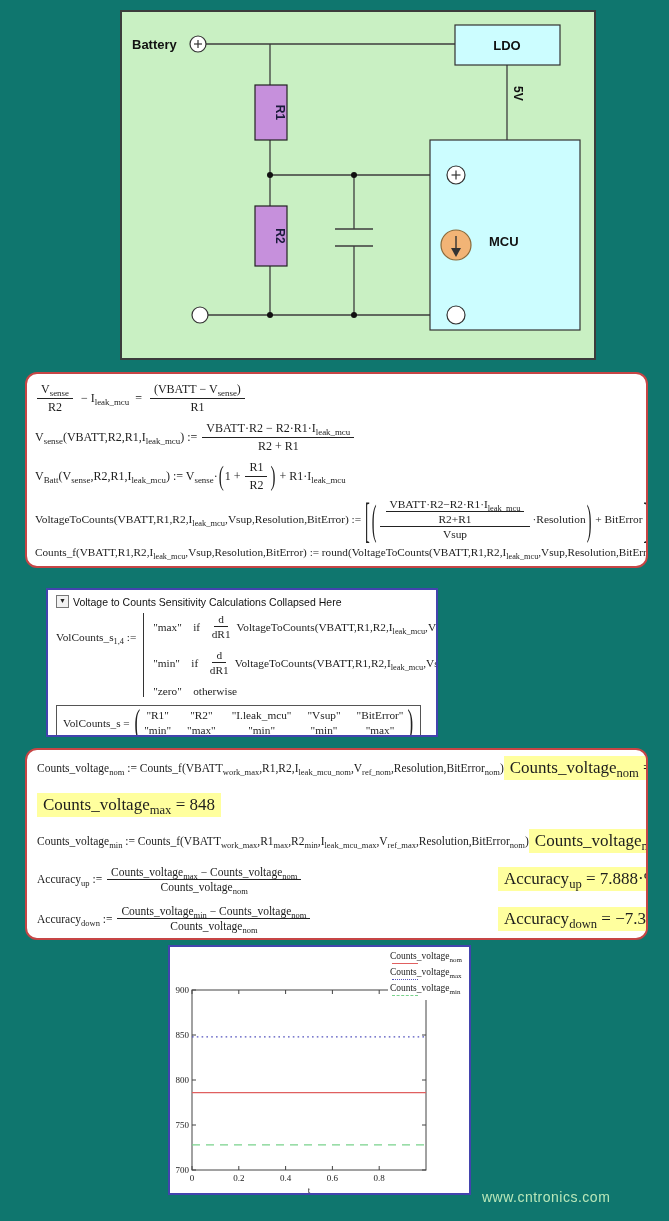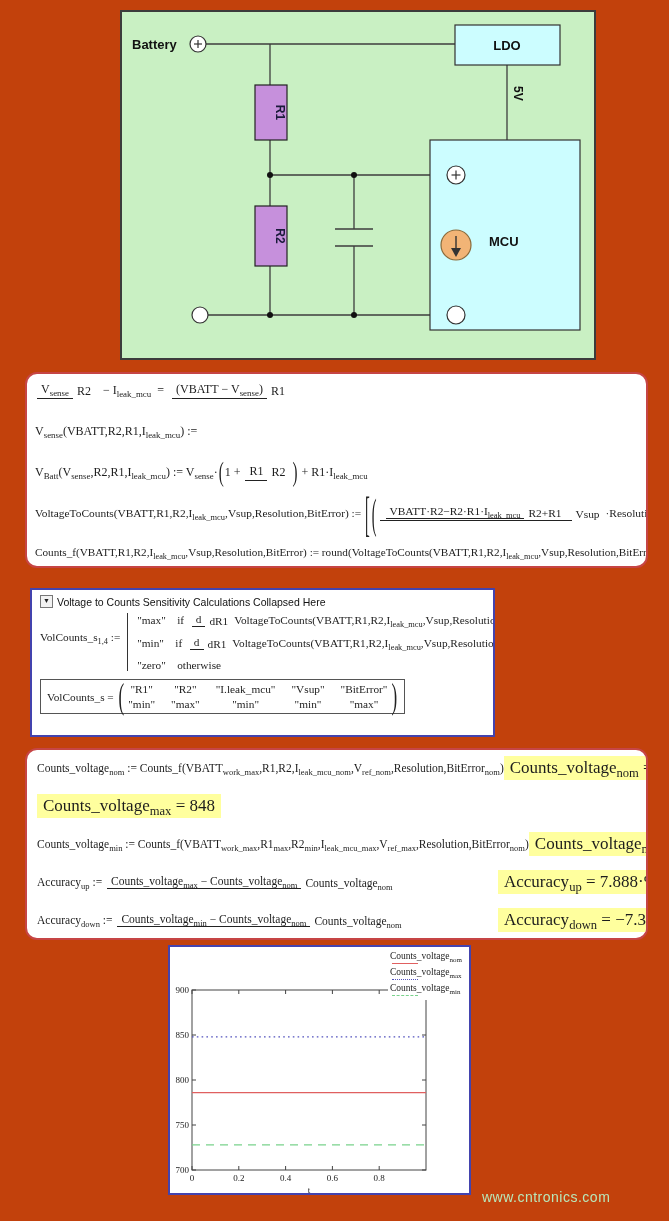--- a/index.html
+++ b/index.html
@@ -1,40 +1,40 @@
 <!DOCTYPE html>
 <html><head>
 <meta charset="utf-8">
 <style>
   html,body{margin:0;padding:0;background:#fff;}
-  .canvas{position:relative;width:669px;height:1221px;background:#c2410c;
+  .canvas{position:relative;width:669px;height:1221px;background:#0f766e;
           font-family:"Liberation Serif","DejaVu Serif",serif;color:#1d1d1d;overflow:hidden;}
 
   
   .circuit-panel{position:absolute;left:120px;top:10px;width:476px;height:350px;}
 
   
   .mrow{display:inline-flex;align-items:center;}
   .tx{white-space:pre;}
   sub{font-size:74%;line-height:0;}
-  .frac{display:inline-flex;flex-direction:row;align-items:center;margin:0 2px;}
+  .frac{display:inline-flex;flex-direction:column;align-items:center;margin:0 2px;}
   .frac .num{border-bottom:1px solid #222;padding:0 4px 1px;display:inline-flex;align-items:center;justify-content:center;white-space:pre;}
   .frac .den{padding:1px 4px 0;display:inline-flex;align-items:center;justify-content:center;white-space:pre;}
   .mparen{display:inline-block;font-size:1.25em;line-height:1;font-weight:300;padding:0 1px;color:#222;}
 
   
   .redbox{position:absolute;background:#fff;border:2px solid #c64545;border-radius:12px;box-sizing:border-box;}
   .redbox1{left:25px;top:372px;width:623px;height:196px;padding:8px 6px 8px 8px;
            display:flex;flex-direction:column;justify-content:space-between;font-size:12px;overflow:hidden;}
   .redbox1 .formula-row:nth-child(4){font-size:11.4px;}
   .redbox1 .formula-row:nth-child(5){font-size:11.2px;}
   .formula-row{display:flex;align-items:center;white-space:pre;}
 
   
-  .bluebox{position:absolute;left:30px;top:588px;width:465px;height:149px;border:2px solid #4343ae;
+  .bluebox{position:absolute;left:46px;top:588px;width:392px;height:149px;border:2px solid #4343ae;
            box-sizing:border-box;background:#fff;padding:5px 8px;font-size:11.3px;overflow:hidden;}
   .collapse-header{display:flex;align-items:center;gap:4px;font-family:"Liberation Sans","DejaVu Sans",sans-serif;
                    font-size:10.5px;color:#111;}
   .collapse-icon{width:11px;height:11px;border:1px solid #777;background:#f2f2f2;font-size:7px;line-height:10px;
                  text-align:center;color:#222;display:inline-block;}
   .case-line{display:flex;align-items:flex-start;margin-top:5px;}
   .case-lhs{margin-top:18px;white-space:pre;}
   .cases{border-left:1.6px solid #333;padding-left:9px;margin-left:4px;display:flex;flex-direction:column;gap:9px;}
   .case-row{display:flex;align-items:center;white-space:pre;}
   .matrix-line{margin-top:8px;}
@@ -131,21 +131,21 @@
         <line x1="336" y1="226" x2="336" y2="240" stroke="#333" stroke-width="1.4"></line>
         <polygon points="331,238 341,238 336,247" fill="#333"></polygon>
       </g>
       <circle cx="336" cy="305" r="9" fill="#fff" stroke="#333" stroke-width="1.2"></circle>
       <circle cx="80" cy="305" r="8" fill="#fff" stroke="#333" stroke-width="1.2"></circle>
     </svg>
   </div>
 
   <div class="redbox redbox1">
     <div class="formula-row mrow"><span class="frac"><span class="num mrow"><span class="tx">V<sub>sense</sub></span></span><span class="den mrow"><span class="tx">R2</span></span></span><span class="tx"> − I<sub>leak_mcu</sub> = </span><span class="frac"><span class="num mrow"><span class="tx">(VBATT − V<sub>sense</sub>)</span></span><span class="den mrow"><span class="tx">R1</span></span></span></div>
-    <div class="formula-row mrow"><span class="tx">V<sub>sense</sub>(VBATT,R2,R1,I<sub>leak_mcu</sub>) := </span></div>
+    <div class="formula-row mrow"><span class="tx">V<sub>sense</sub>(VBATT,R2,R1,I<sub>leak_mcu</sub>) := </span><span class="frac"><span class="num mrow"><span class="tx">VBATT·R2 − R2·R1·I<sub>leak_mcu</sub></span></span><span class="den mrow"><span class="tx">R2 + R1</span></span></span></div>
     <div class="formula-row mrow"><span class="tx">V<sub>Batt</sub>(V<sub>sense</sub>,R2,R1,I<sub>leak_mcu</sub>) := V<sub>sense</sub>·</span><span class="mparen" style="transform: scaleY(1.8);">(</span><span class="tx">1 + </span><span class="frac"><span class="num mrow"><span class="tx">R1</span></span><span class="den mrow"><span class="tx">R2</span></span></span><span class="mparen" style="transform: scaleY(1.8);">)</span><span class="tx"> + R1·I<sub>leak_mcu</sub></span></div>
     <div class="formula-row mrow"><span class="tx">VoltageToCounts(VBATT,R1,R2,I<sub>leak_mcu</sub>,Vsup,Resolution,BitError) := </span><span class="mparen" style="transform: scaleY(3.4);">[</span><span class="mparen" style="transform: scaleY(3);">(</span><span class="frac"><span class="num mrow"><span class="frac"><span class="num mrow"><span class="tx">VBATT·R2−R2·R1·I<sub>leak_mcu</sub></span></span><span class="den mrow"><span class="tx">R2+R1</span></span></span></span><span class="den mrow"><span class="tx">Vsup</span></span></span><span class="tx">·Resolution</span><span class="mparen" style="transform: scaleY(3);">)</span><span class="tx"> + BitError</span><span class="mparen" style="transform: scaleY(3.4);">]</span></div>
     <div class="formula-row mrow"><span class="tx">Counts_f(VBATT,R1,R2,I<sub>leak_mcu</sub>,Vsup,Resolution,BitError) := round(VoltageToCounts(VBATT,R1,R2,I<sub>leak_mcu</sub>,Vsup,Resolution,BitError))</span></div>
   </div>
 
   <div class="bluebox">
     <div class="collapse-header">
       <span class="collapse-icon">▼</span>
       <span>Voltage to Counts Sensitivity Calculations Collapsed Here</span>
     </div>

